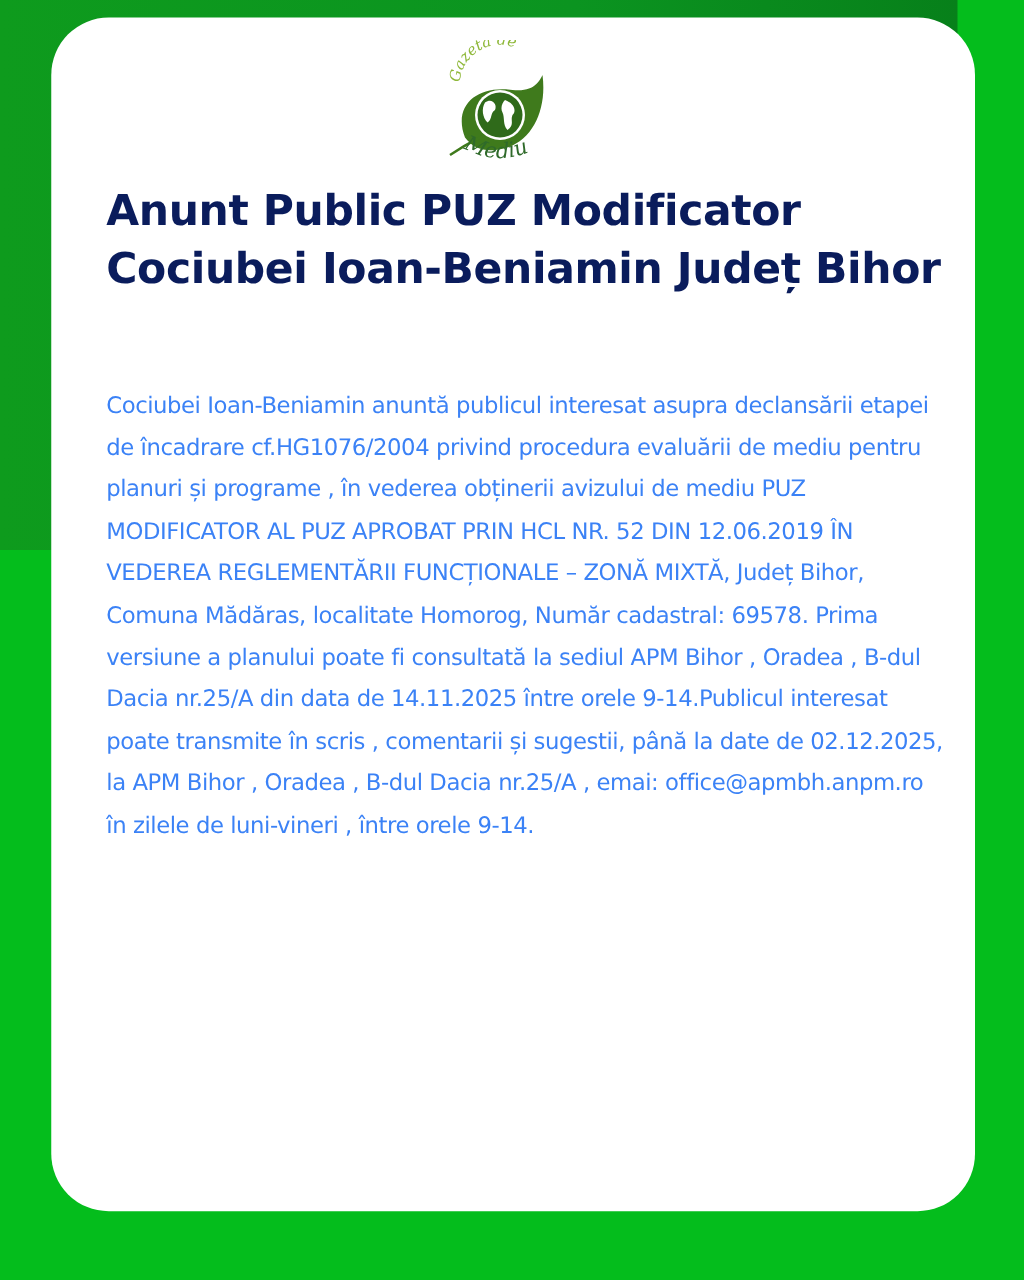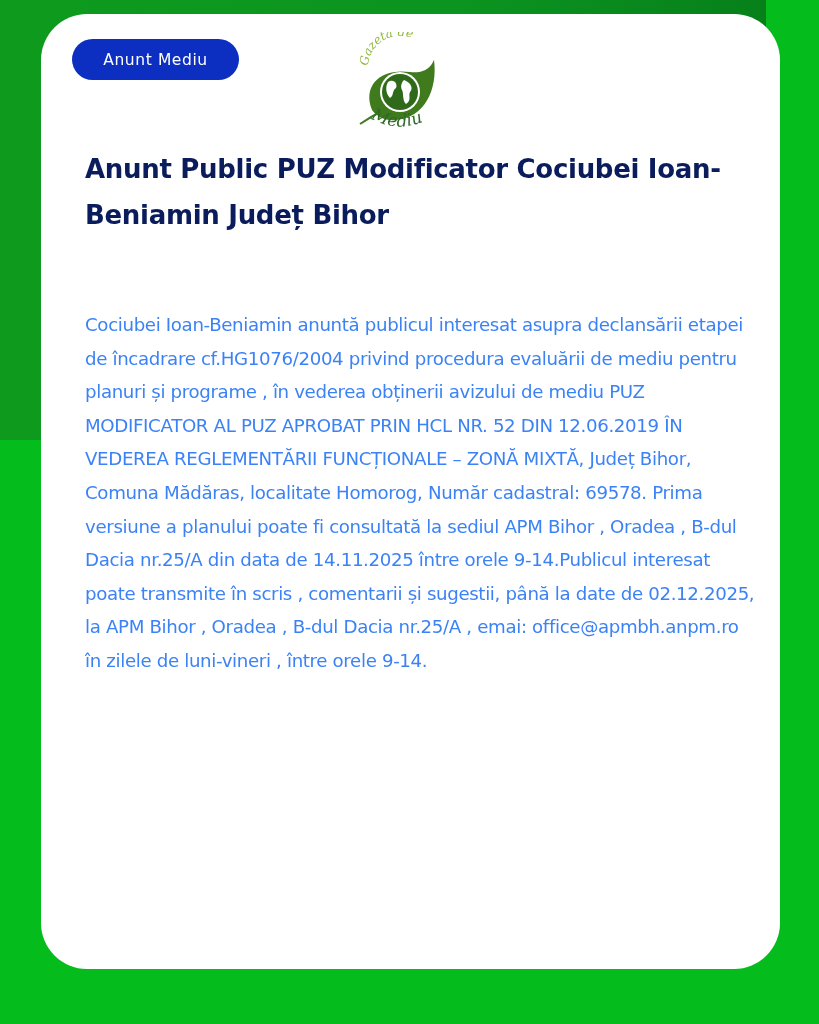--- a/index.html
+++ b/index.html
@@ -37,44 +37,41 @@
       position: absolute;
       left: 311px; top: 18px;
       width: 92px; height: 110px;
     }
     .title {
       position: absolute;
       left: 44px; top: 132px;
       width: 680px;
       color: #0a1c5c;
       font-weight: bold;
-      font-size: 26px;
+      font-size: 34px;
       line-height: 46px;
       letter-spacing: -0.3px;
     }
     .body-text {
       position: absolute;
       left: 44px; top: 294px;
       width: 672px;
       color: #3b82f6;
       font-size: 18.2px;
       line-height: 33.6px;
       letter-spacing: -0.35px;
     }
   </style>
 </head>
 <body>
 
 <div class="bg-dark"></div>
 
 <div class="card">
 
-  <div class="badge">
-    <span>Anunt Mediu</span>
-  </div>
 
   <div class="logo">
     <svg width="92" height="110" viewBox="0 0 92 110">
       <defs>
         <path id="arcTop" d="M16,40 A30,30 0 0 1 80,32" fill="none"></path>
         <path id="arcBot" d="M12,82 Q46,106 82,84" fill="none"></path>
       </defs>
 
       <path d="M20,78 C10,52 30,36 58,40 C76,42 80,32 82,28 C86,58 72,86 44,88 C34,89 26,86 20,78 Z" fill="#3f7a1c"></path>
       <path d="M8,92 C20,84 34,76 50,70" stroke="#3f7a1c" stroke-width="2" fill="none"></path>

